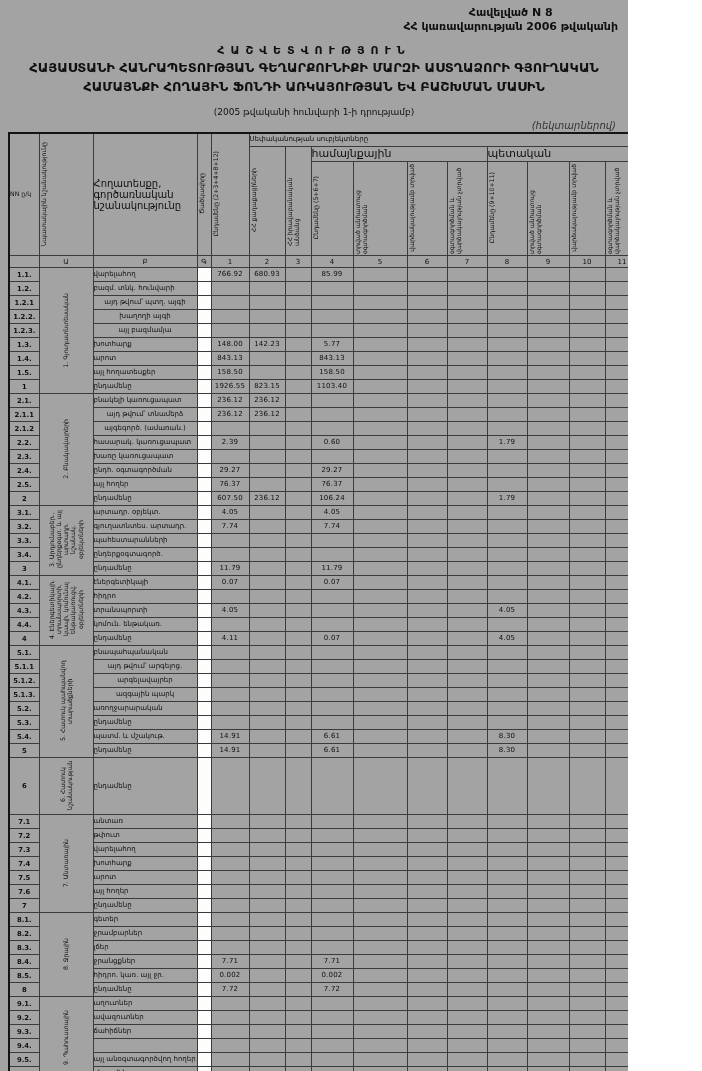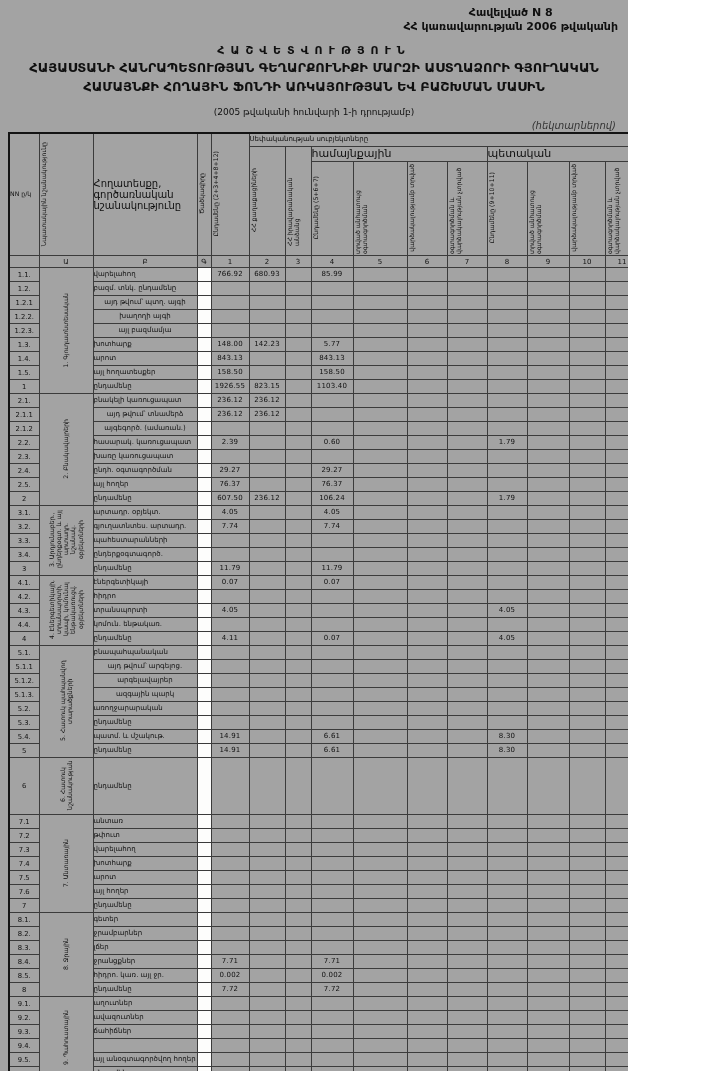--- a/index.html
+++ b/index.html
@@ -26,21 +26,21 @@
   .hr2{height:15px;}
   .hr3{height:84px;}
   .lt{font-size:10px;}
   .small{font-size:5.6px;}
   .vt{writing-mode:vertical-rl;transform:rotate(180deg);display:inline-block;
       line-height:1.15;white-space:normal;}
   .hr1 .vt{max-height:106px;}
   .hr2 .vt,.hr3 .vt{max-height:92px;}
   .letters td{height:11px;font-size:7px;text-align:center;border-bottom:2px solid #141414;}
   tbody td{height:13px;font-size:7px;line-height:1;}
-  td.nn{text-align:center;font-size:6.8px;}
+  td.nn{text-align:center;font-size:6.8px;font-weight:bold;}
   td.lbl{padding-left:3px;white-space:nowrap;}
   td.ctr{text-align:center;padding-left:0;margin-top:33px;}
   td.val{text-align:center;letter-spacing:0.2px;}
   td.sec{text-align:center;}
   td.sec .vt{font-size:6.2px;}
   td.code{background:#fdfdfc;}
   tr.tall td{height:56px;}
   tr.sum td{border-top:1.5px solid #191919;}
 </style>
 </head>
@@ -140,21 +140,21 @@
           <td class="val"></td>
           <td class="val"></td>
           <td class="val"></td>
           <td class="val"></td>
           <td class="val"></td>
           <td class="val"></td>
           <td class="val"></td>
         </tr>
         <tr>
           <td class="nn">1.2.</td>
-          <td class="lbl">բազմ. տնկ. ընդամենը</td>
+          <td class="lbl">բազմ. տնկ. հունվարի</td>
           <td class="code"></td>
           <td class="val"></td>
           <td class="val"></td>
           <td class="val"></td>
           <td class="val"></td>
           <td class="val"></td>
           <td class="val"></td>
           <td class="val"></td>
           <td class="val"></td>
           <td class="val"></td>

